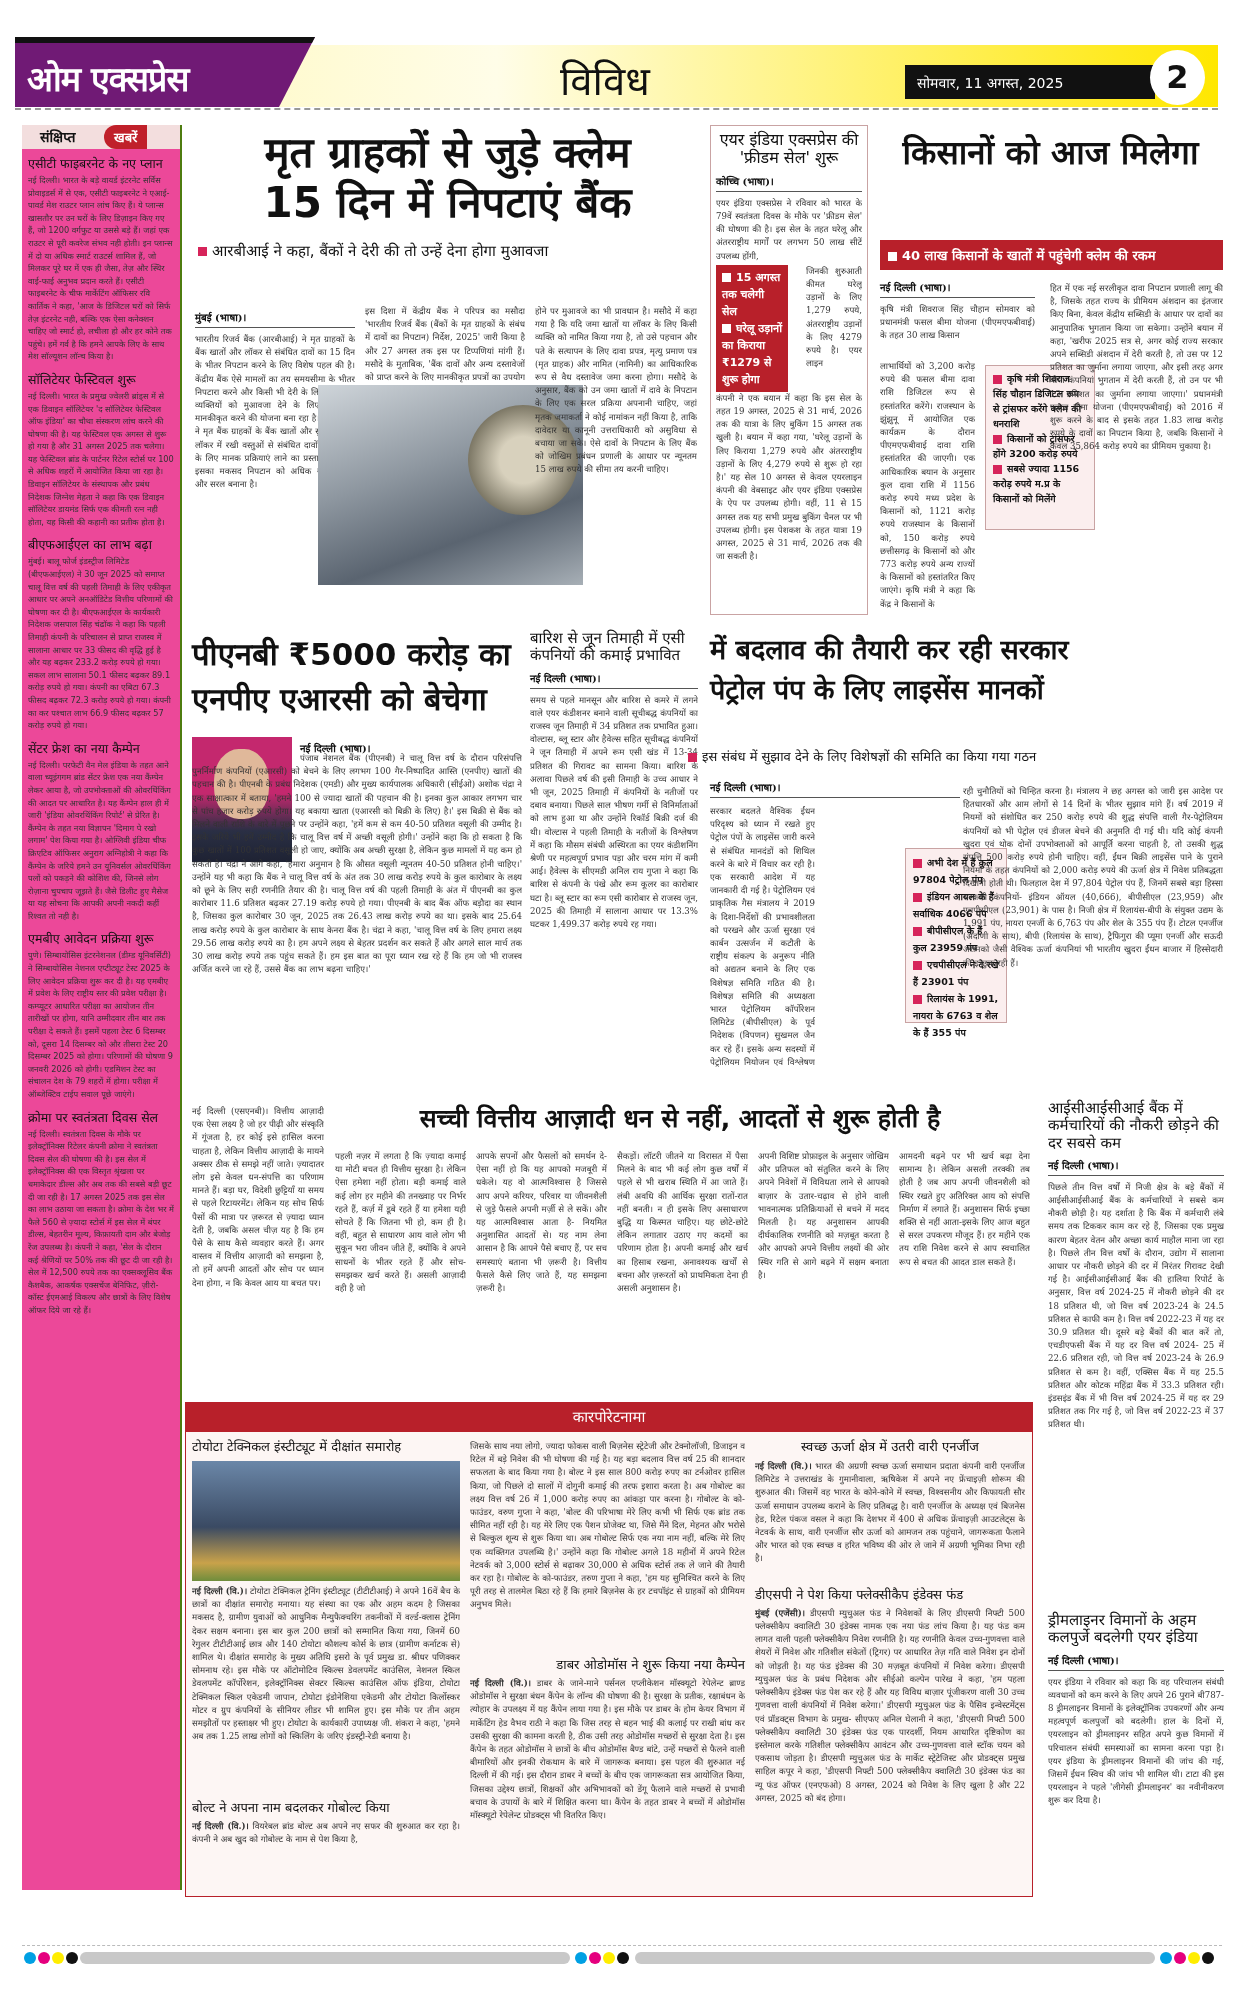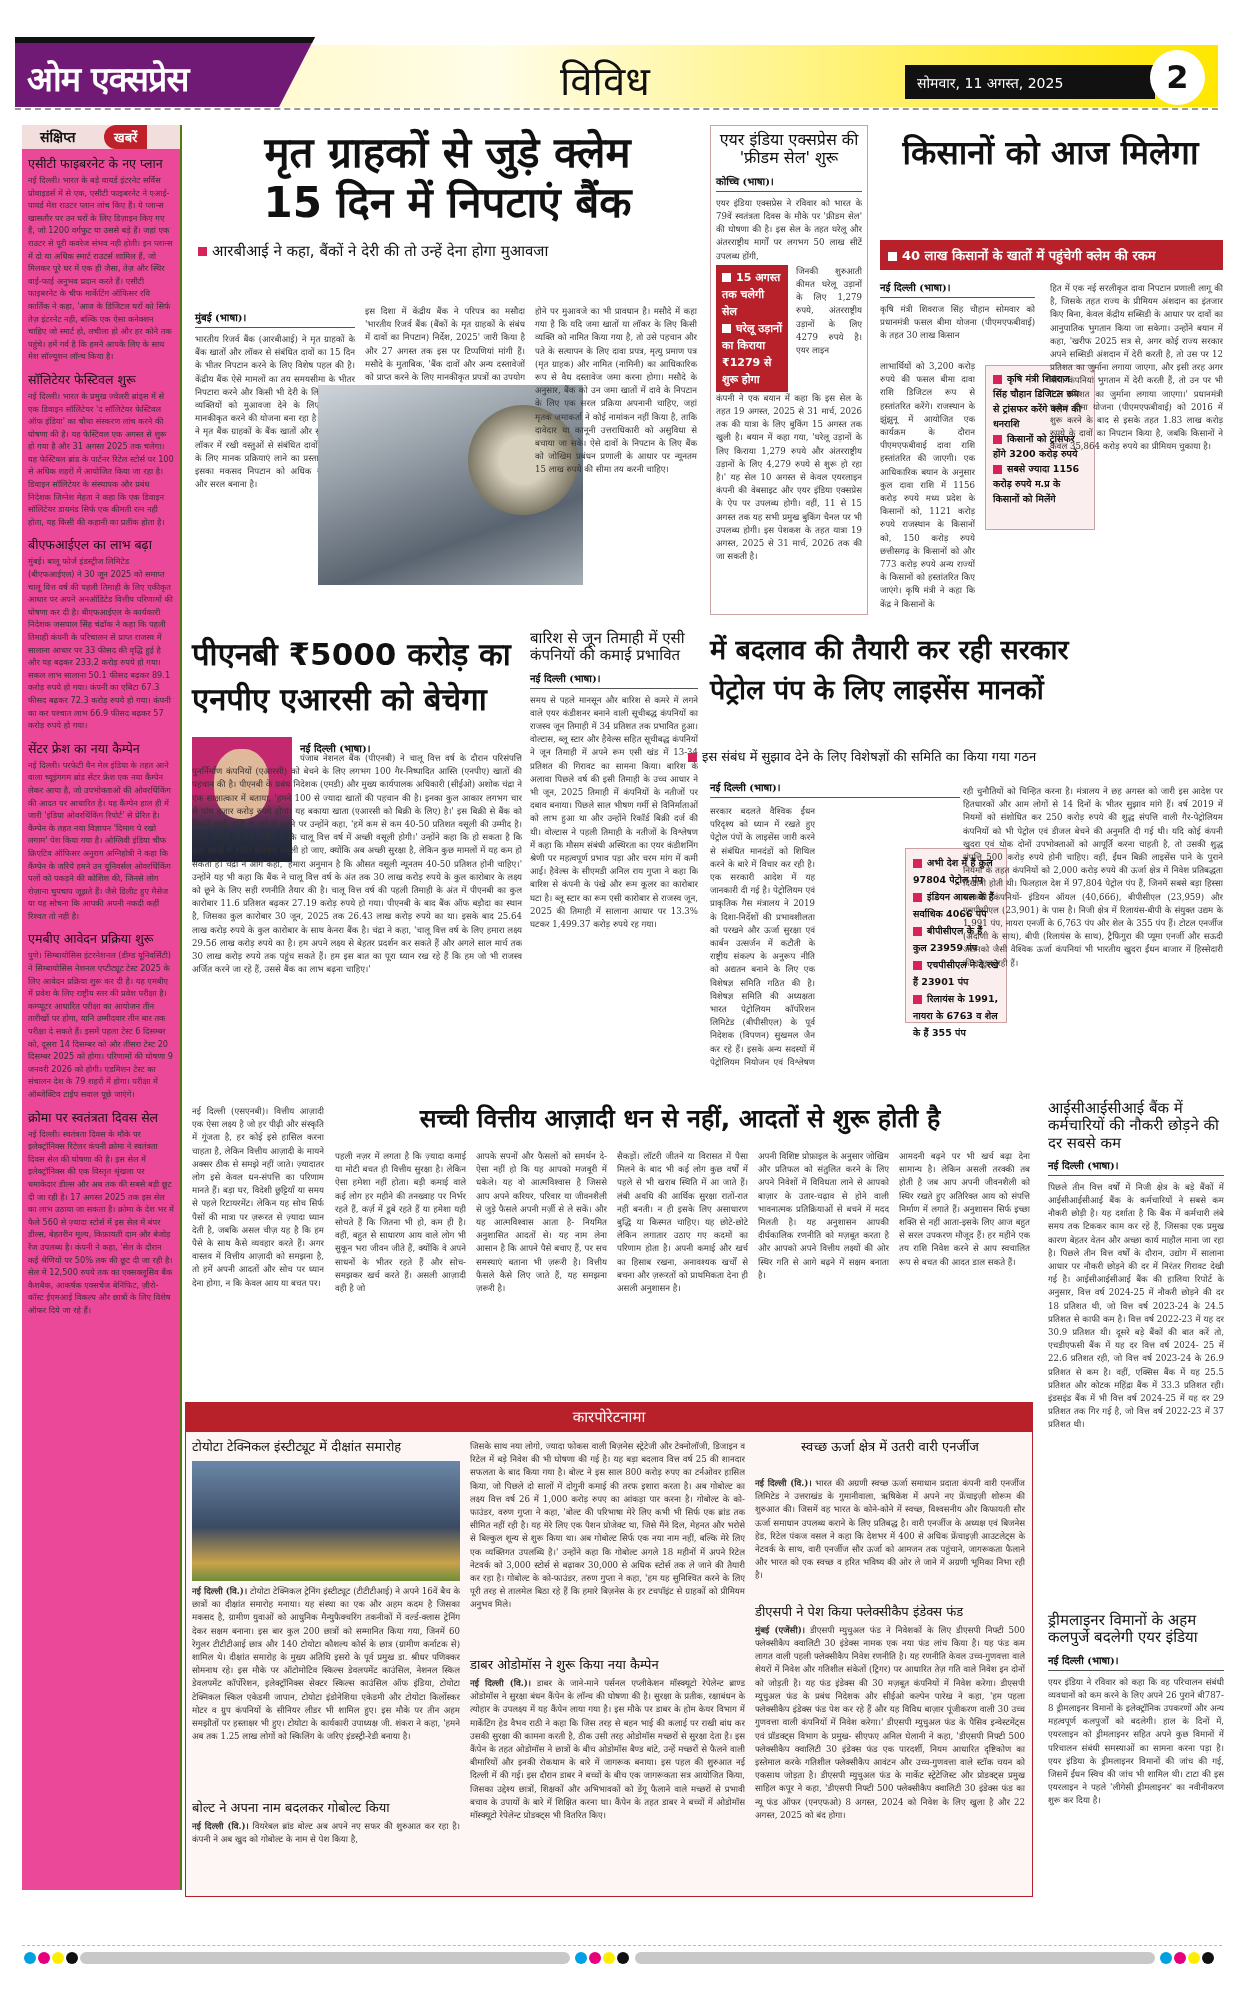--- a/index.html
+++ b/index.html
@@ -91,21 +91,21 @@
   <div style="position:absolute;left:150px;top:20px;width:110px;height:110px;border-radius:50%;background:radial-gradient(circle,#d8d1bd 30%,#7d7866 70%);"></div>
 </div>
 <div class="abs body-text" style="left:365px;top:305px;width:160px;height:80px">इस दिशा में केंद्रीय बैंक ने परिपत्र का मसौदा 'भारतीय रिजर्व बैंक (बैंकों के मृत ग्राहकों के संबंध में दावों का निपटान) निर्देश, 2025' जारी किया है और 27 अगस्त तक इस पर टिप्पणियां मांगी हैं। मसौदे के मुताबिक, 'बैंक दावों और अन्य दस्तावेजों को प्राप्त करने के लिए मानकीकृत प्रपत्रों का उपयोग करेगा।' इसमें दावों के निपटान में देरी</div>
 <div class="abs body-text" style="left:370px;top:590px;width:215px;height:30px"></div>
 <div class="abs body-text" style="left:535px;top:305px;width:162px;height:310px">होने पर मुआवजे का भी प्रावधान है। मसौदे में कहा गया है कि यदि जमा खातों या लॉकर के लिए किसी व्यक्ति को नामित किया गया है, तो उसे पहचान और पते के सत्यापन के लिए दावा प्रपत्र, मृत्यु प्रमाण पत्र (मृत ग्राहक) और नामित (नामिनी) का आधिकारिक रूप से वैध दस्तावेज जमा करना होगा। मसौदे के अनुसार, बैंक को उन जमा खातों में दावे के निपटान के लिए एक सरल प्रक्रिया अपनानी चाहिए, जहां मृतक जमाकर्ता ने कोई नामांकन नहीं किया है, ताकि दावेदार या कानूनी उत्तराधिकारी को असुविधा से बचाया जा सके। ऐसे दावों के निपटान के लिए बैंक को जोखिम प्रबंधन प्रणाली के आधार पर न्यूनतम 15 लाख रुपये की सीमा तय करनी चाहिए।</div>
 
 <div class="abs" style="left:710px;top:125px;width:158px;height:490px;border:1px solid #c9a3a3;padding:5px">
   <div class="hl" style="font-size:16px;text-align:center;margin-bottom:6px">एयर इंडिया एक्सप्रेस की 'फ्रीडम सेल' शुरू</div>
   <div class="byline">कोच्चि (भाषा)।</div>
   <div class="body-text">एयर इंडिया एक्सप्रेस ने रविवार को भारत के 79वें स्वतंत्रता दिवस के मौके पर 'फ्रीडम सेल' की घोषणा की है। इस सेल के तहत घरेलू और अंतरराष्ट्रीय मार्गों पर लगभग 50 लाख सीटें उपलब्ध होंगी,</div>
-  <div style="display:flex;gap:8px;margin-top:2px">
+  <div style="display:flex;gap:18px;margin-top:2px">
     <div class="box-red" style="width:72px;flex-shrink:0">
       <div><span class="sqw"></span><span>15 अगस्त तक चलेगी सेल</span></div>
       <div><span class="sqw"></span><span>घरेलू उड़ानों का किराया ₹1279 से शुरू होगा</span></div>
     </div>
     <div class="body-text" style="height:120px">जिनकी शुरुआती कीमत घरेलू उड़ानों के लिए 1,279 रुपये, अंतरराष्ट्रीय उड़ानों के लिए 4279 रुपये है। एयर लाइन</div>
   </div>
   <div class="body-text" style="height:200px">कंपनी ने एक बयान में कहा कि इस सेल के तहत 19 अगस्त, 2025 से 31 मार्च, 2026 तक की यात्रा के लिए बुकिंग 15 अगस्त तक खुली है। बयान में कहा गया, 'घरेलू उड़ानों के लिए किराया 1,279 रुपये और अंतरराष्ट्रीय उड़ानों के लिए 4,279 रुपये से शुरू हो रहा है।' यह सेल 10 अगस्त से केवल एयरलाइन कंपनी की वेबसाइट और एयर इंडिया एक्सप्रेस के ऐप पर उपलब्ध होगी। वहीं, 11 से 15 अगस्त तक यह सभी प्रमुख बुकिंग चैनल पर भी उपलब्ध होगी। इस पेशकश के तहत यात्रा 19 अगस्त, 2025 से 31 मार्च, 2026 तक की जा सकती है।</div>
 </div>
 
 <div class="abs hl" style="left:878px;top:128px;width:345px;font-size:33px;font-weight:bold;text-align:center;line-height:50px">
@@ -189,26 +189,26 @@
 <div class="abs" style="left:192px;top:1440px;width:268px">
   <div class="hl" style="font-size:13px;margin-bottom:6px">टोयोटा टेक्निकल इंस्टीट्यूट में दीक्षांत समारोह</div>
   <div class="photo" style="width:268px;height:120px;background:linear-gradient(180deg,#6b87a8 0%,#3a4a63 55%,#c9a24a 85%,#6f8d3c 100%)"></div>
   <div class="body-text" style="margin-top:4px;height:210px"><b>नई दिल्ली (वि.)।</b> <span>टोयोटा टेक्निकल ट्रेनिंग इंस्टीट्यूट (टीटीटीआई) ने अपने 16वें बैच के छात्रों का दीक्षांत समारोह मनाया। यह संस्था का एक और अहम कदम है जिसका मकसद है, ग्रामीण युवाओं को आधुनिक मैन्युफैक्चरिंग तकनीकों में वर्ल्ड-क्लास ट्रेनिंग देकर सक्षम बनाना। इस बार कुल 200 छात्रों को सम्मानित किया गया, जिनमें 60 रेगुलर टीटीटीआई छात्र और 140 टोयोटा कौशल्य कोर्स के छात्र (ग्रामीण कर्नाटक से) शामिल थे। दीक्षांत समारोह के मुख्य अतिथि इसरो के पूर्व प्रमुख डा. श्रीधर पणिक्कर सोमनाथ रहे। इस मौके पर ऑटोमोटिव स्किल्स डेवलपमेंट काउंसिल, नेशनल स्किल डेवलपमेंट कॉर्पोरेशन, इलेक्ट्रॉनिक्स सेक्टर स्किल्स काउंसिल ऑफ इंडिया, टोयोटा टेक्निकल स्किल एकेडमी जापान, टोयोटा इंडोनेशिया एकेडमी और टोयोटा किर्लोस्कर मोटर व ग्रुप कंपनियों के सीनियर लीडर भी शामिल हुए। इस मौके पर तीन अहम समझौतों पर हस्ताक्षर भी हुए। टोयोटा के कार्यकारी उपाध्यक्ष जी. शंकरा ने कहा, 'हमने अब तक 1.25 लाख लोगों को स्किलिंग के जरिए इंडस्ट्री-रेडी बनाया है।</span></div>
   <div class="hl" style="font-size:13px;margin:6px 0 4px 0">बोल्ट ने अपना नाम बदलकर गोबोल्ट किया</div>
   <div class="body-text" style="height:30px"><b>नई दिल्ली (वि.)।</b> <span>वियरेबल ब्रांड बोल्ट अब अपने नए सफर की शुरुआत कर रहा है। कंपनी ने अब खुद को गोबोल्ट के नाम से पेश किया है,</span></div>
 </div>
 
 <div class="abs" style="left:470px;top:1440px;width:275px">
   <div class="body-text" style="height:210px">जिसके साथ नया लोगो, ज्यादा फोकस वाली बिज़नेस स्ट्रेटेजी और टेक्नोलॉजी, डिजाइन व रिटेल में बड़े निवेश की भी घोषणा की गई है। यह बड़ा बदलाव वित्त वर्ष 25 की शानदार सफलता के बाद किया गया है। बोल्ट ने इस साल 800 करोड़ रुपए का टर्नओवर हासिल किया, जो पिछले दो सालों में दोगुनी कमाई की तरफ इशारा करता है। अब गोबोल्ट का लक्ष्य वित्त वर्ष 26 में 1,000 करोड़ रुपए का आंकड़ा पार करना है। गोबोल्ट के को-फाउंडर, वरुण गुप्ता ने कहा, 'बोल्ट की परिभाषा मेरे लिए कभी भी सिर्फ एक ब्रांड तक सीमित नहीं रही है। यह मेरे लिए एक पैशन प्रोजेक्ट था, जिसे मैंने दिल, मेहनत और भरोसे से बिल्कुल शून्य से शुरू किया था। अब गोबोल्ट सिर्फ एक नया नाम नहीं, बल्कि मेरे लिए एक व्यक्तिगत उपलब्धि है।' उन्होंने कहा कि गोबोल्ट अगले 18 महीनों में अपने रिटेल नेटवर्क को 3,000 स्टोर्स से बढ़ाकर 30,000 से अधिक स्टोर्स तक ले जाने की तैयारी कर रहा है। गोबोल्ट के को-फाउंडर, तरुण गुप्ता ने कहा, 'हम यह सुनिश्चित करने के लिए पूरी तरह से तालमेल बिठा रहे हैं कि हमारे बिज़नेस के हर टचपॉइंट से ग्राहकों को प्रीमियम अनुभव मिले।</div>
-  <div class="hl" style="font-size:13px;text-align:left;margin:8px 0 4px 0">डाबर ओडोमॉस ने शुरू किया नया कैम्पेन</div>
+  <div class="hl" style="font-size:13px;text-align:right;margin:8px 0 4px 0">डाबर ओडोमॉस ने शुरू किया नया कैम्पेन</div>
   <div class="body-text" style="height:195px"><b>नई दिल्ली (वि.)।</b> <span>डाबर के जाने-माने पर्सनल एप्लीकेशन मॉस्क्यूटो रेपेलेन्ट ब्राण्ड ओडोमॉस ने सुरक्षा बंधन कैंपेन के लॉन्च की घोषणा की है। सुरक्षा के प्रतीक, रक्षाबंधन के त्योहार के उपलक्ष्य में यह कैंपेन लाया गया है। इस मौके पर डाबर के होम केयर विभाग में मार्केटिंग हेड वैभव राठी ने कहा कि जिस तरह से बहन भाई की कलाई पर राखी बांध कर उसकी सुरक्षा की कामना करती है, ठीक उसी तरह ओडोमॉस मच्छरों से सुरक्षा देता है। इस कैंपेन के तहत ओडोमॉस ने छात्रों के बीच ओडोमॉस बैण्ड बांटे, उन्हें मच्छरों से फैलने वाली बीमारियों और इनकी रोकथाम के बारे में जागरूक बनाया। इस पहल की शुरुआत नई दिल्ली में की गई। इस दौरान डाबर ने बच्चों के बीच एक जागरूकता सत्र आयोजित किया, जिसका उद्देश्य छात्रों, शिक्षकों और अभिभावकों को डेंगू फैलाने वाले मच्छरों से प्रभावी बचाव के उपायों के बारे में शिक्षित करना था। कैंपेन के तहत डाबर ने बच्चों में ओडोमॉस मॉस्क्यूटो रेपेलेन्ट प्रोडक्ट्स भी वितरित किए।</span></div>
 </div>
 
 <div class="abs" style="left:755px;top:1440px;width:270px">
-  <div class="hl" style="font-size:13px;text-align:center;margin-bottom:22px">स्वच्छ ऊर्जा क्षेत्र में उतरी वारी एनर्जीज</div>
+  <div class="hl" style="font-size:13px;text-align:center;margin-bottom:5px">स्वच्छ ऊर्जा क्षेत्र में उतरी वारी एनर्जीज</div>
   <div class="body-text" style="height:118px"><b>नई दिल्ली (वि.)।</b> <span>भारत की अग्रणी स्वच्छ ऊर्जा समाधान प्रदाता कंपनी वारी एनर्जीज लिमिटेड ने उत्तराखंड के गुमानीवाला, ऋषिकेश में अपने नए फ्रेंचाइज़ी शोरूम की शुरुआत की। जिसमें वह भारत के कोने-कोने में स्वच्छ, विश्वसनीय और किफायती सौर ऊर्जा समाधान उपलब्ध कराने के लिए प्रतिबद्ध है। वारी एनर्जीज के अध्यक्ष एवं बिजनेस हेड, रिटेल पंकज वसल ने कहा कि देशभर में 400 से अधिक फ्रेंचाइज़ी आउटलेट्स के नेटवर्क के साथ, वारी एनर्जीज सौर ऊर्जा को आमजन तक पहुंचाने, जागरूकता फैलाने और भारत को एक स्वच्छ व हरित भविष्य की ओर ले जाने में अग्रणी भूमिका निभा रही है।</span></div>
   <div class="hl" style="font-size:13px;margin:10px 0 4px 0">डीएसपी ने पेश किया फ्लेक्सीकैप इंडेक्स फंड</div>
   <div class="body-text" style="height:255px"><b>मुंबई (एजेंसी)।</b> <span>डीएसपी म्युचुअल फंड ने निवेशकों के लिए डीएसपी निफ्टी 500 फ्लेक्सीकैप क्वालिटी 30 इंडेक्स नामक एक नया फंड लांच किया है। यह फंड कम लागत वाली पहली फ्लेक्सीकैप निवेश रणनीति है। यह रणनीति केवल उच्च-गुणवत्ता वाले शेयरों में निवेश और गतिशील संकेतों (ट्रिगर) पर आधारित तेज़ गति वाले निवेश इन दोनों को जोड़ती है। यह फंड इंडेक्स की 30 मज़बूत कंपनियों में निवेश करेगा। डीएसपी म्युचुअल फंड के प्रबंध निदेशक और सीईओ कल्पेन पारेख ने कहा, 'हम पहला फ्लेक्सीकैप इंडेक्स फंड पेश कर रहे हैं और यह विविध बाज़ार पूंजीकरण वाली 30 उच्च गुणवत्ता वाली कंपनियों में निवेश करेगा।' डीएसपी म्युचुअल फंड के पैसिव इन्वेस्टमेंट्स एवं प्रॉडक्ट्स विभाग के प्रमुख- सीएफए अनिल घेलानी ने कहा, 'डीएसपी निफ्टी 500 फ्लेक्सीकैप क्वालिटी 30 इंडेक्स फंड एक पारदर्शी, नियम आधारित दृष्टिकोण का इस्तेमाल करके गतिशील फ्लेक्सीकैप आवंटन और उच्च-गुणवत्ता वाले स्टॉक चयन को एकसाथ जोड़ता है। डीएसपी म्युचुअल फंड के मार्केट स्ट्रेटेजिस्ट और प्रोडक्ट्स प्रमुख साहिल कपूर ने कहा, 'डीएसपी निफ्टी 500 फ्लेक्सीकैप क्वालिटी 30 इंडेक्स फंड का न्यू फंड ऑफर (एनएफओ) 8 अगस्त, 2024 को निवेश के लिए खुला है और 22 अगस्त, 2025 को बंद होगा।</span></div>
 </div>
 
 <div class="abs" style="left:22px;top:1945px;width:1200px;border-top:1px dashed #bbb"></div>
 <div class="abs" style="left:24px;top:1952px;display:flex;align-items:center">
   <span class="reg" style="background:#00a0e3"></span>
   <span class="reg" style="background:#e5007e"></span>
   <span class="reg" style="background:#ffed00"></span>

